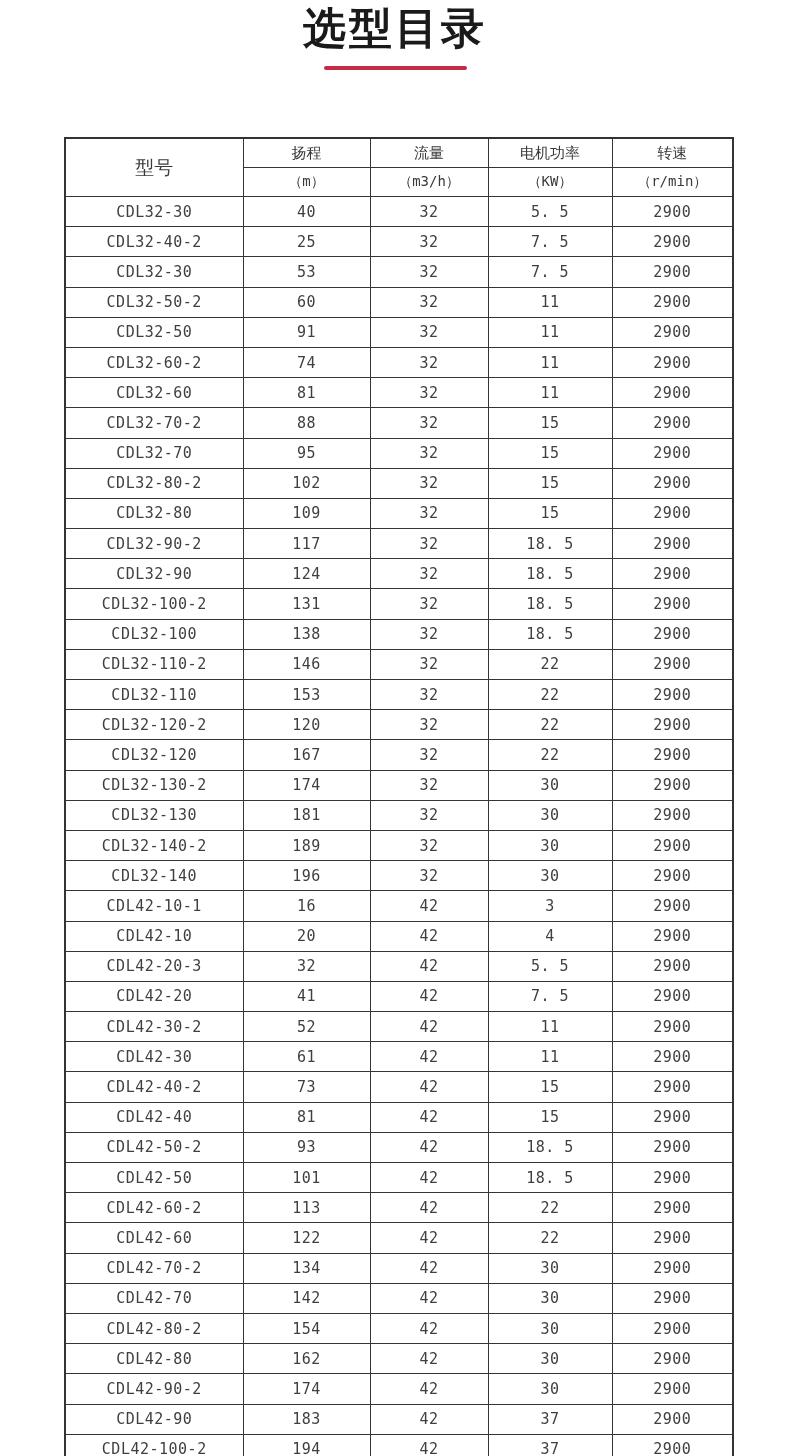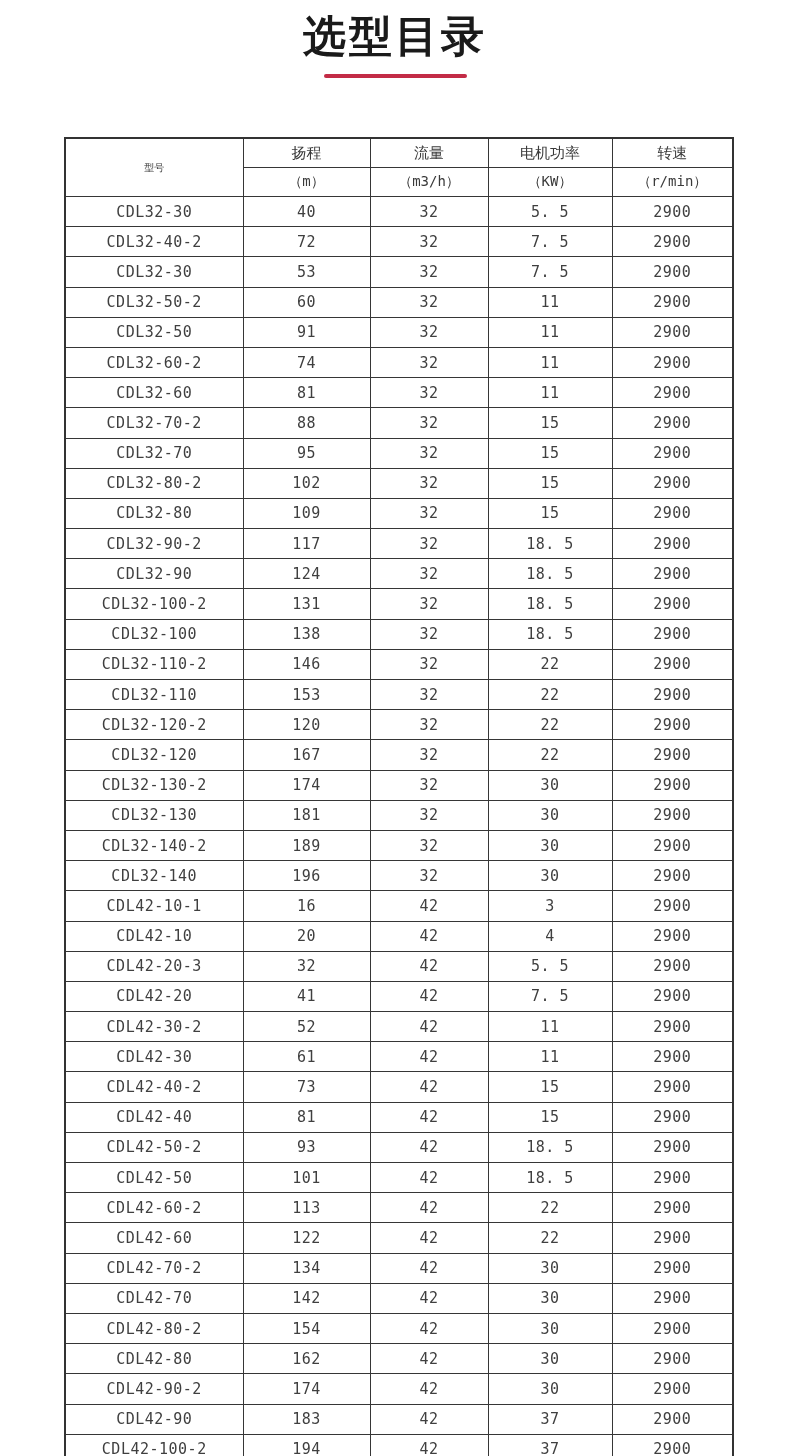--- a/index.html
+++ b/index.html
@@ -10,21 +10,21 @@
   body {
     width: 790px;
     height: 1456px;
     overflow: hidden;
     position: relative;
     font-family: "DejaVu Sans", sans-serif;
     -webkit-font-smoothing: antialiased;
   }
   .page-title {
     margin: 0;
-    padding-top: 12px;
+    padding-top: 4px;
     text-align: center;
     font-size: 43px;
     line-height: 1.15;
     font-weight: 900;
     letter-spacing: 3px;
     color: #1a1a1a;
     font-family: "DejaVu Sans", sans-serif;
   }
   .title-underline {
     width: 143px;
@@ -57,21 +57,21 @@
     height: 28px;
     font-size: 15px;
     color: #3a3a3a;
     font-family: "DejaVu Sans", sans-serif;
   }
   .spec-table thead tr.unit-row th {
     font-size: 14px;
     font-family: "DejaVu Sans Mono", monospace;
   }
   .spec-table thead th.model-head {
-    font-size: 10px;
+    font-size: 19px;
     text-align: center;
   }
   .spec-table tbody td {
     height: 29.2px;
     font-size: 15px;
     letter-spacing: 0.5px;
     color: #3f3f3f;
     font-family: "DejaVu Sans Mono", "DejaVu Sans", monospace;
   }
 </style>
@@ -110,21 +110,21 @@
     <tbody id="rows">
         <tr>
           <td>CDL32-30</td>
           <td>40</td>
           <td>32</td>
           <td>5. 5</td>
           <td>2900</td>
         </tr>
         <tr>
           <td>CDL32-40-2</td>
-          <td>72</td>
+          <td>25</td>
           <td>32</td>
           <td>7. 5</td>
           <td>2900</td>
         </tr>
         <tr>
           <td>CDL32-30</td>
           <td>53</td>
           <td>32</td>
           <td>7. 5</td>
           <td>2900</td>

